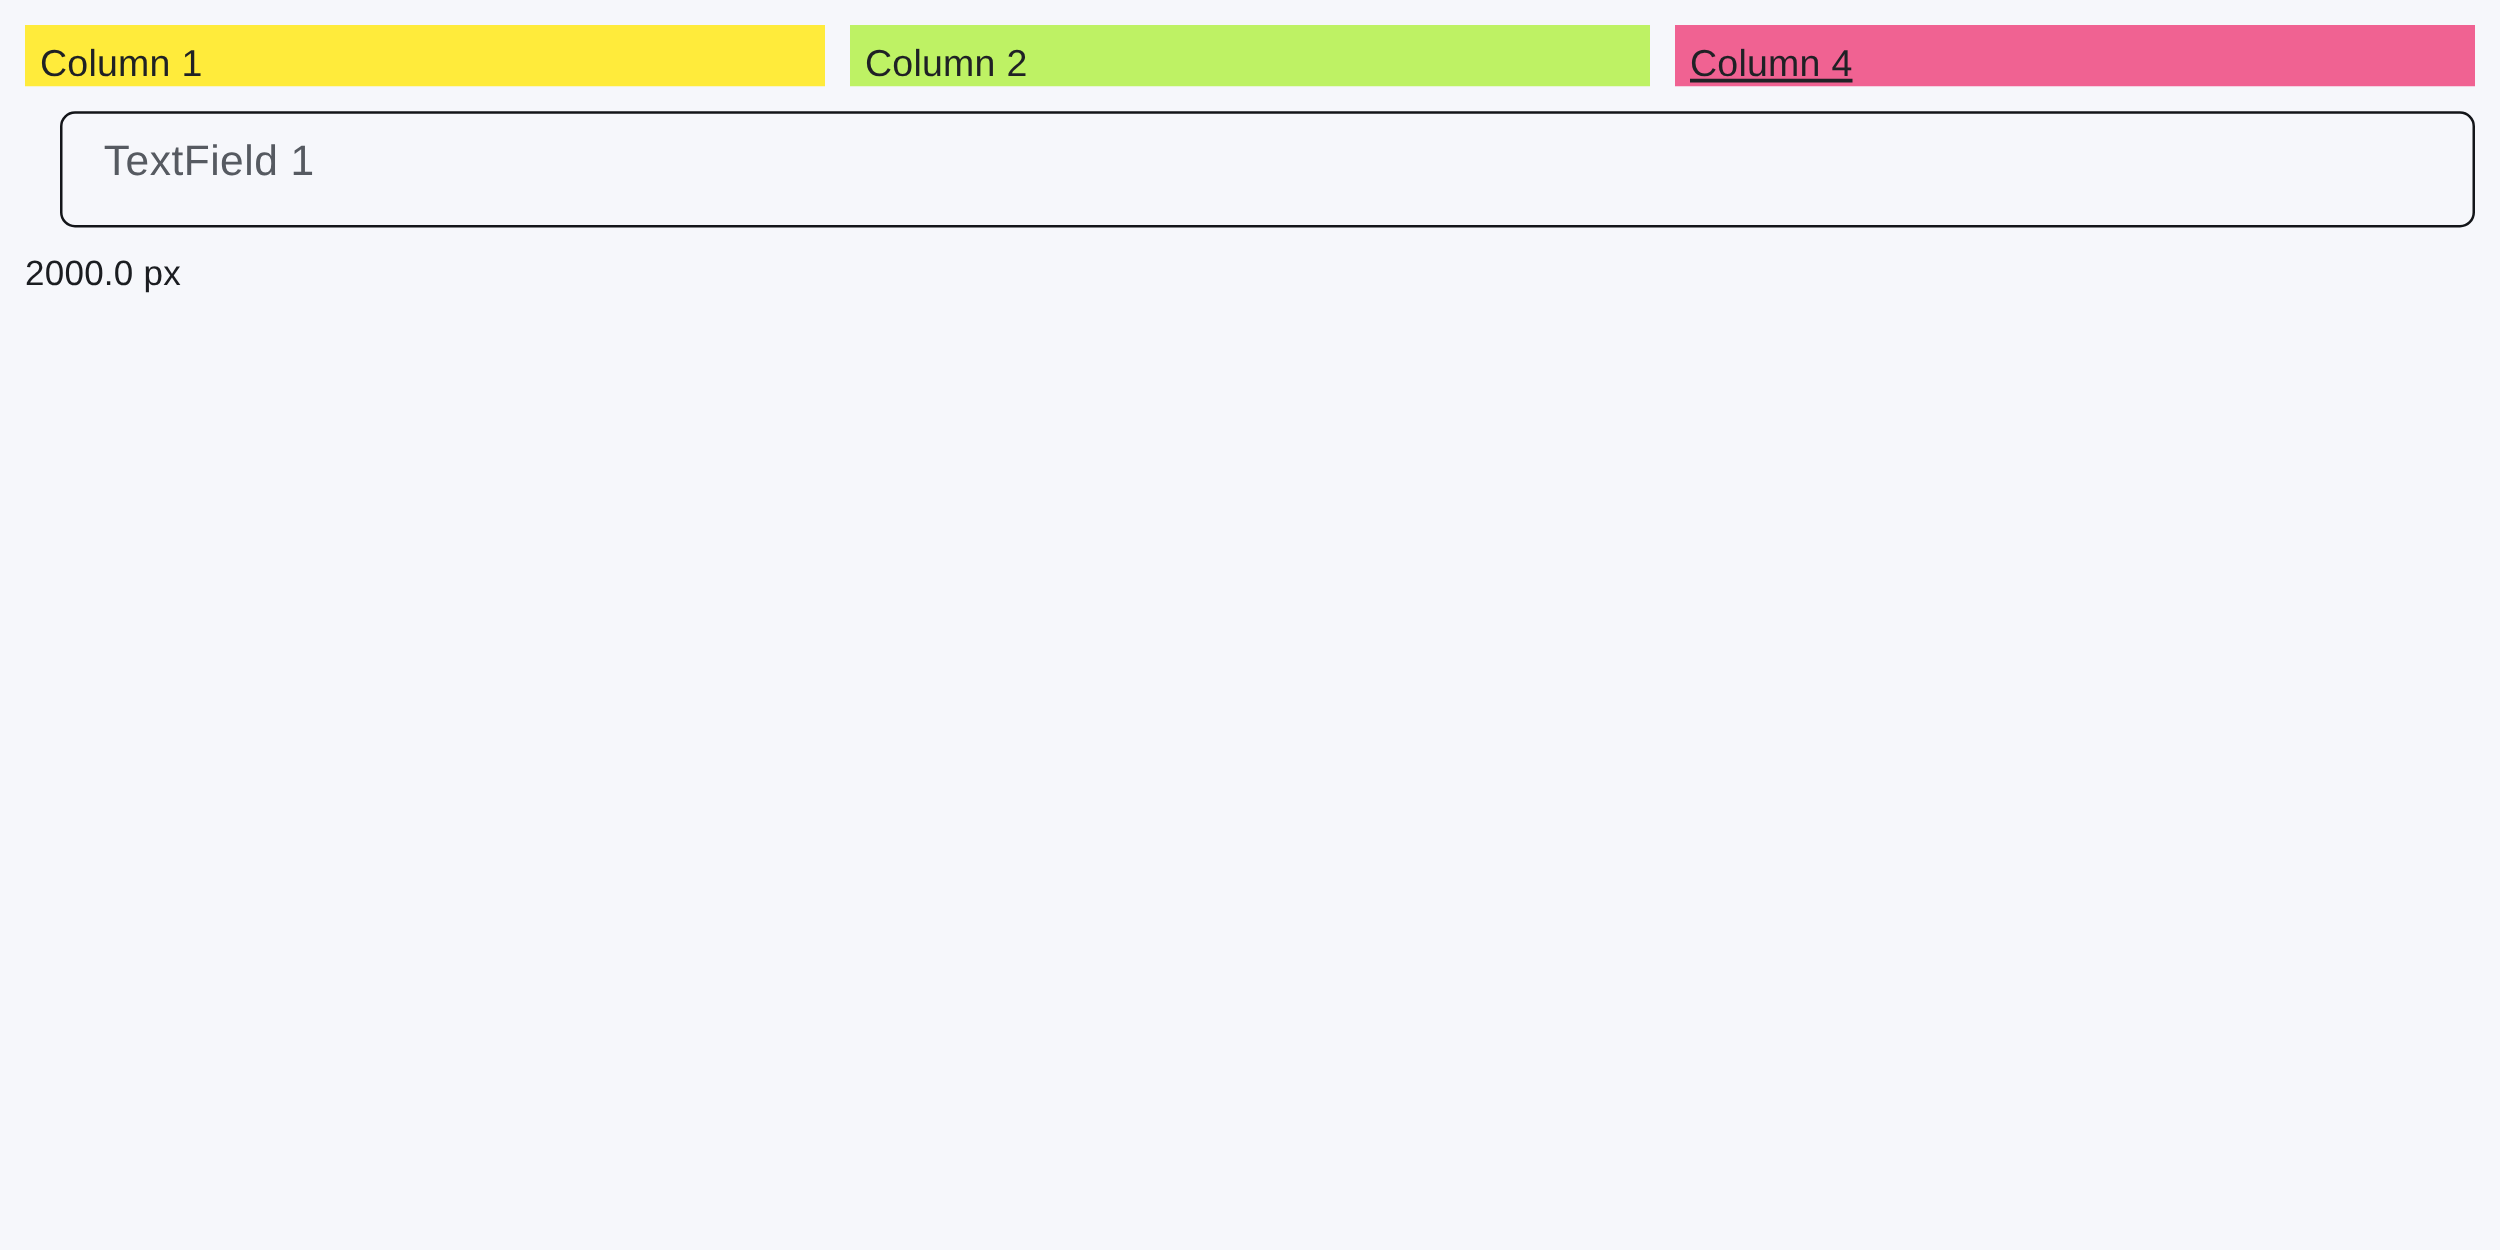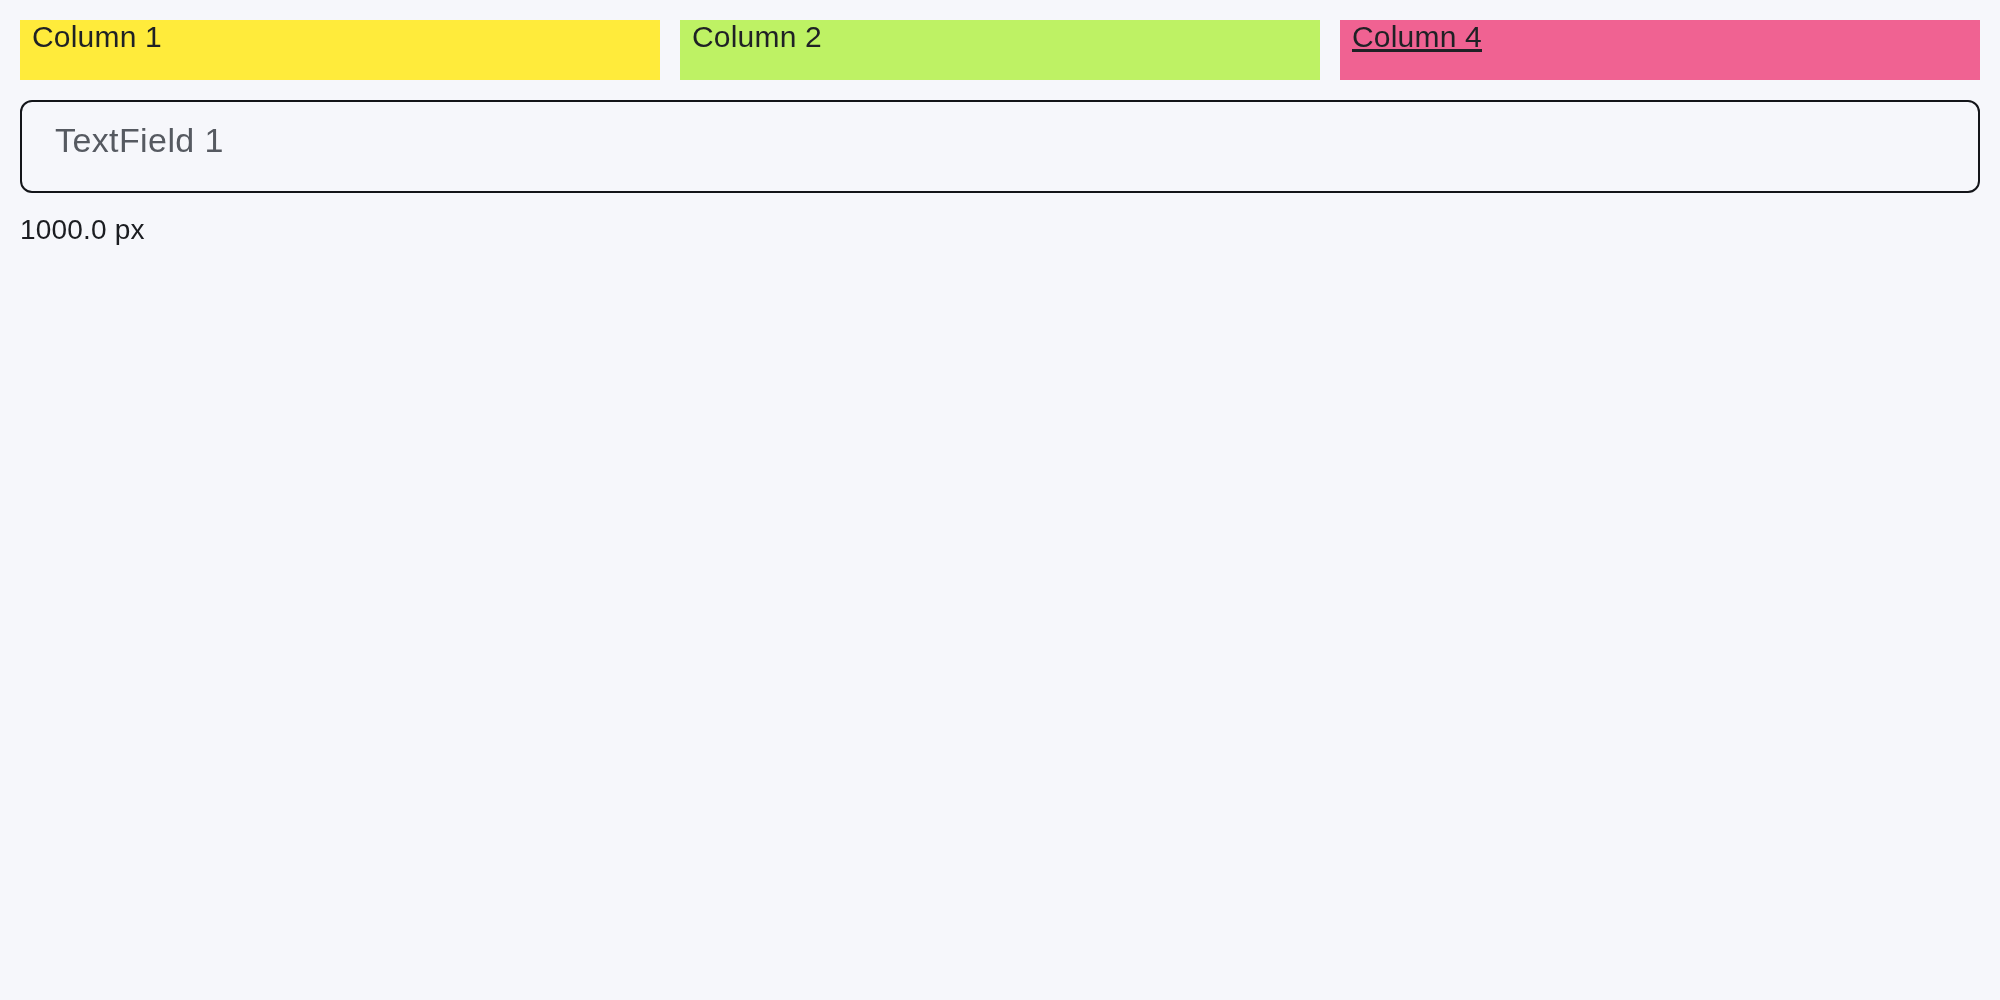--- a/index.html
+++ b/index.html
@@ -15,23 +15,23 @@
     overflow: hidden;
     box-sizing: border-box;
   }
   .columns-row {
     display: flex;
     gap: 20px;
     padding: 20px 20px 0 20px;
   }
   .colbar {
     flex: 1 1 0;
-    height: 60px;
+    height: 49px;
     display: flex;
-    align-items: flex-start;
+    align-items: flex-end;
     padding-left: 12px;
     box-sizing: border-box;
     font-size: 30px;
     letter-spacing: 0.2px;
     color: #1F2125;
   }
   .fields-row {
     display: flex;
     gap: 21px;
     padding: 20px 20px 0 20px;
@@ -42,20 +42,21 @@
     box-sizing: border-box;
     background: transparent;
     border: 2.5px solid #131519;
     border-radius: 12px;
     outline: none;
     font-family: "Liberation Sans", sans-serif;
     font-size: 34px;
     letter-spacing: 0.4px;
     color: #24262B;
     padding: 0 20px 12px 33px;
+    margin-left: 28px;
   }
   .tf::placeholder {
     color: #565A61;
     opacity: 1;
   }
   .height-label {
     margin: 21px 0 0 20px;
     font-size: 28px;
     letter-spacing: 0.2px;
     color: #1B1D21;
@@ -75,15 +76,15 @@
     </div>
     <div class="colbar" style="background-color: rgb(240, 98, 146); text-decoration: underline;">
       <span>Column 4</span>
     </div>
   </div>
 
   <div class="fields-row">
     <input type="text" class="tf" placeholder="TextField 1" style="">
   </div>
 
-  <div class="height-label">1000.0 px</div>
+  <div class="height-label">2000.0 px</div>
 
 </div>
 
 </body></html>

